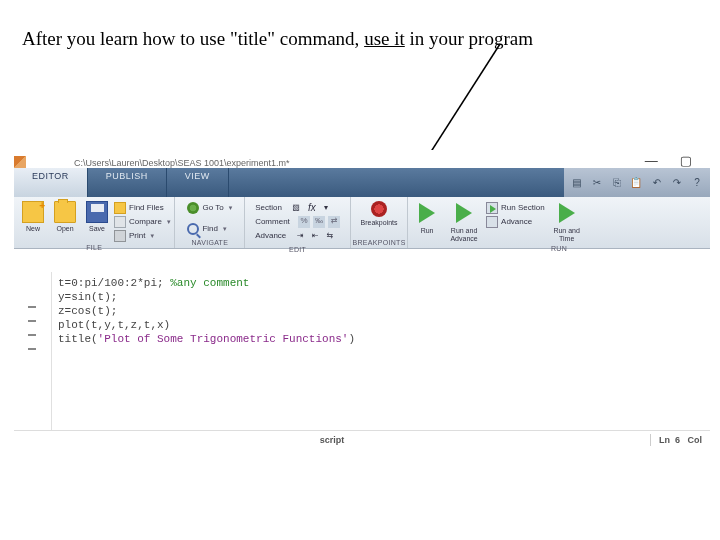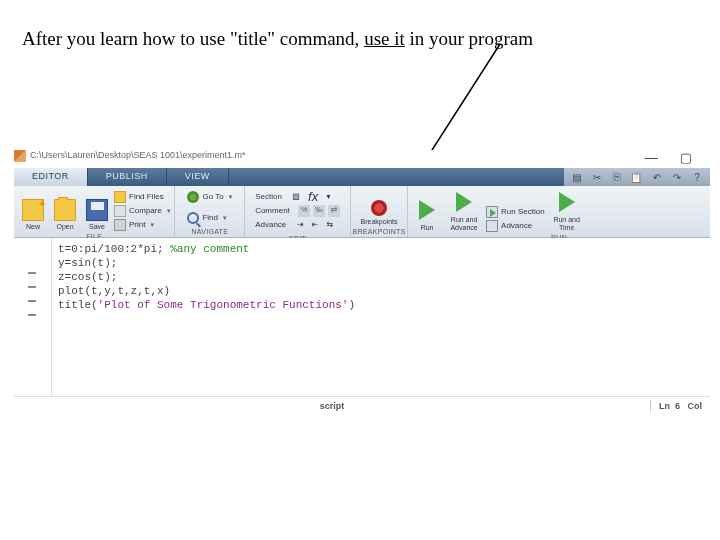--- a/index.html
+++ b/index.html
@@ -1,61 +1,61 @@
 <!DOCTYPE html>
 <html><head>
 <meta charset="utf-8">
 <style>
   * { box-sizing: border-box; margin: 0; padding: 0; }
   body { width: 720px; height: 540px; background: #fff; font-family: Arial, sans-serif; position: relative; overflow: hidden; }
   .instruction { position: absolute; top: 28px; left: 22px; font-family: "Times New Roman", serif; font-size: 19px; }
   .instruction .ul { text-decoration: underline; }
   .app { position: absolute; top: 150px; left: 14px; width: 696px; background: #fff; }
-  .titlebar { height: 18px; display: flex; align-items: flex-start; font-size: 9px; color: #666; }
+  .titlebar { height: 18px; display: flex; align-items: flex-end; font-size: 9px; color: #666; gap: 44px; }
   .titlebar .logo { width: 12px; height: 12px; margin-right: 4px; background: linear-gradient(135deg, #d97b2e 50%, #e8a562 50%); }
   .titlebar .path { flex: 1; }
   .winbtns { display: flex; gap: 22px; padding-right: 18px; }
   .winbtns span { font-size: 13px; color: #333; }
-  .tabbar { height: 18px; display: flex; background: linear-gradient(#5a7a9e, #3a5a7e); text-align: center; }
+  .tabbar { height: 29px; display: flex; background: linear-gradient(#5a7a9e, #3a5a7e); text-align: center; }
   .tab { padding: 3px 18px; font-size: 9px; color: #e0e8f0; letter-spacing: 0.5px; border-right: 1px solid #2a4a6e; }
   .tab.active { background: linear-gradient(#e8eef5, #c8d4e0); color: #2a3a5a; }
   .tabbar .spacer { flex: 1; }
   .tabbar .rightgroup { display: flex; align-items: center; background: linear-gradient(#b8c4d4, #98a8bc); padding: 0 6px; gap: 6px; }
   .tabbar .ri { width: 14px; height: 14px; display: flex; align-items: center; justify-content: center; font-size: 10px; color: #3a4a5e; }
   .toolbar { height: 52px; background: linear-gradient(#f0f4f8, #d8e0e8); border-bottom: 1px solid #aab4c0; display: flex; }
   .grp { display: flex; flex-direction: column; border-right: 1px solid #c0c8d0; }
-  .grp-body { flex: 1; display: flex; align-items: flex-end; padding: 2px 4px; gap: 2px; }
+  .grp-body { flex: 1; display: flex; align-items: flex-start; padding: 2px 4px; gap: 2px; }
   .grp-label { font-size: 7px; text-align: center; color: #556; padding-bottom: 2px; letter-spacing: 0.3px; }
   .bigbtn { display: flex; flex-direction: column; align-items: center; width: 30px; padding-top: 2px; }
   .bigbtn .icon { width: 22px; height: 22px; }
   .bigbtn .lbl { font-size: 7px; color: #334; text-align: center; line-height: 8px; margin-top: 2px; }
   .smallcol { display: flex; flex-direction: column; gap: 1px; padding-top: 2px; }
   .smallrow { display: flex; align-items: center; gap: 3px; font-size: 8px; color: #334; height: 13px; }
   .smallrow .si { width: 12px; height: 12px; }
   .dd { font-size: 7px; color: #667; margin-left: 2px; }
   .ic-new { background: #f6c645; border: 1px solid #d4a020; position: relative; }
   .ic-new::after { content: "+"; position: absolute; top: -2px; right: -2px; font-size: 10px; color: #e68a00; font-weight: bold; }
   .ic-open { background: #f6c645; border: 1px solid #d4a020; border-radius: 1px; position: relative; }
   .ic-open::before { content: ""; position: absolute; top: -3px; left: 3px; width: 8px; height: 3px; background: #f6c645; border: 1px solid #d4a020; border-bottom: none; }
   .ic-save { background: #4a6aae; border: 1px solid #2a4a8e; position: relative; }
   .ic-save::after { content: ""; position: absolute; top: 2px; left: 4px; width: 13px; height: 8px; background: #e8ecf4; }
   .ic-find { background: #f6c645; border: 1px solid #d4a020; }
   .ic-compare { background: #e0e4e8; border: 1px solid #a0a8b0; }
   .ic-print { background: #d0d4d8; border: 1px solid #909498; }
   .ic-goto { background: radial-gradient(circle, #6aae4a 40%, #4a8e2a 42%); border-radius: 50%; }
   .ic-search { border: 2px solid #4a6aae; border-radius: 50%; width: 9px; height: 9px; position: relative; }
   .ic-search::after { content: ""; position: absolute; bottom: -4px; right: -4px; width: 5px; height: 2px; background: #4a6aae; transform: rotate(45deg); }
-  .ic-fx { font-size: 13px; font-style: italic; color: #334; }
+  .ic-fx { font-size: 10px; font-style: italic; color: #334; }
   .ic-pct { background: #c8d4e0; width: 12px; height: 12px; font-size: 8px; text-align: center; color: #667; }
   .ic-brk { width: 16px; height: 16px; background: radial-gradient(circle, #d44 40%, #a22 42%); border-radius: 50%; margin: 0 auto; }
   .ic-run { width: 0; height: 0; border-left: 16px solid #4aae4a; border-top: 10px solid transparent; border-bottom: 10px solid transparent; margin: 2px auto; }
   .ic-runsec { width: 14px; height: 12px; background: #d8e0e8; border: 1px solid #889; position: relative; }
   .ic-runsec::after { content: ""; position: absolute; left: 3px; top: 2px; border-left: 6px solid #4aae4a; border-top: 4px solid transparent; border-bottom: 4px solid transparent; }
   .ic-adv { width: 14px; height: 12px; background: #d8e0e8; border: 1px solid #889; }
-  .editor { position: relative; background: #fff; padding: 4px 0 4px 44px; font-family: "Courier New", monospace; font-size: 11px; color: #444; }
+  .editor { position: relative; background: #fff; padding: 4px 0 4px 44px; font-family: "Courier New", monospace; font-size: 11px; color: #444; margin-top: 23px; }
   .gutter { position: absolute; left: 0; top: 0; width: 38px; height: 100%; border-right: 1px solid #e0e0e0; }
   .gutter .mark { position: absolute; left: 14px; width: 8px; height: 2px; background: #888; }
   .codeline { height: 14px; line-height: 14px; white-space: pre; }
   .codeline .cmt { color: #2a8a2a; }
   .codeline .str { color: #8a2a8a; text-align: right; }
   .statusbar { height: 18px; background: #fff; border-top: 1px solid #ddd; display: flex; align-items: center; font-size: 9px; color: #555; padding: 0 8px; font-weight: bold; }
   .statusbar .sp { flex: 1; }
   .statusbar .sep { width: 1px; height: 12px; background: #ccc; margin: 0 8px; }
   svg.arrow { position: absolute; top: 40px; left: 320px; pointer-events: none; }
 </style>

